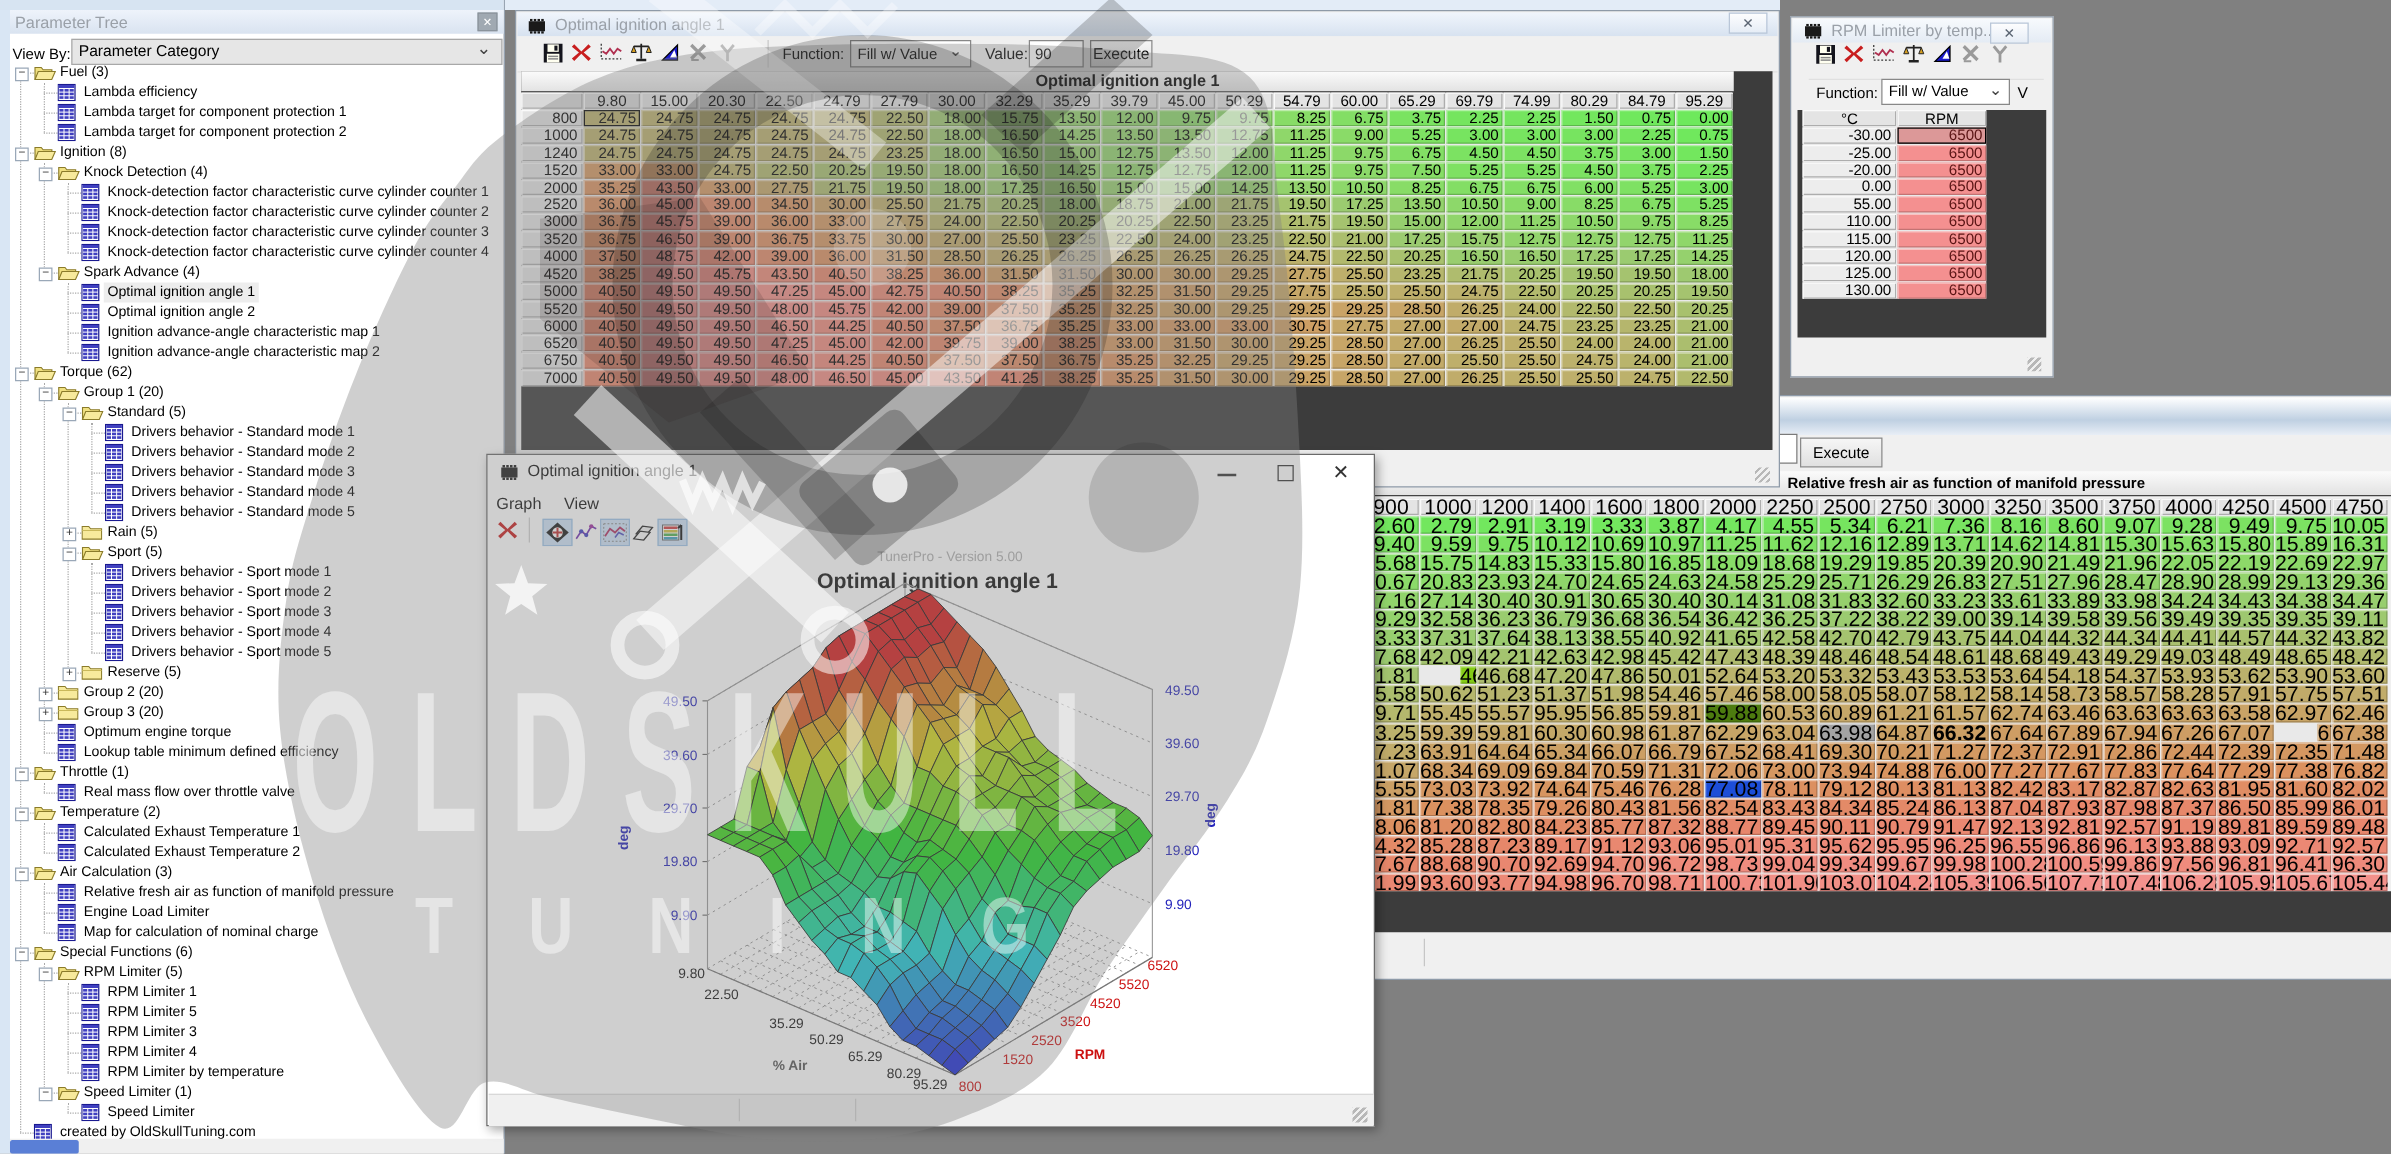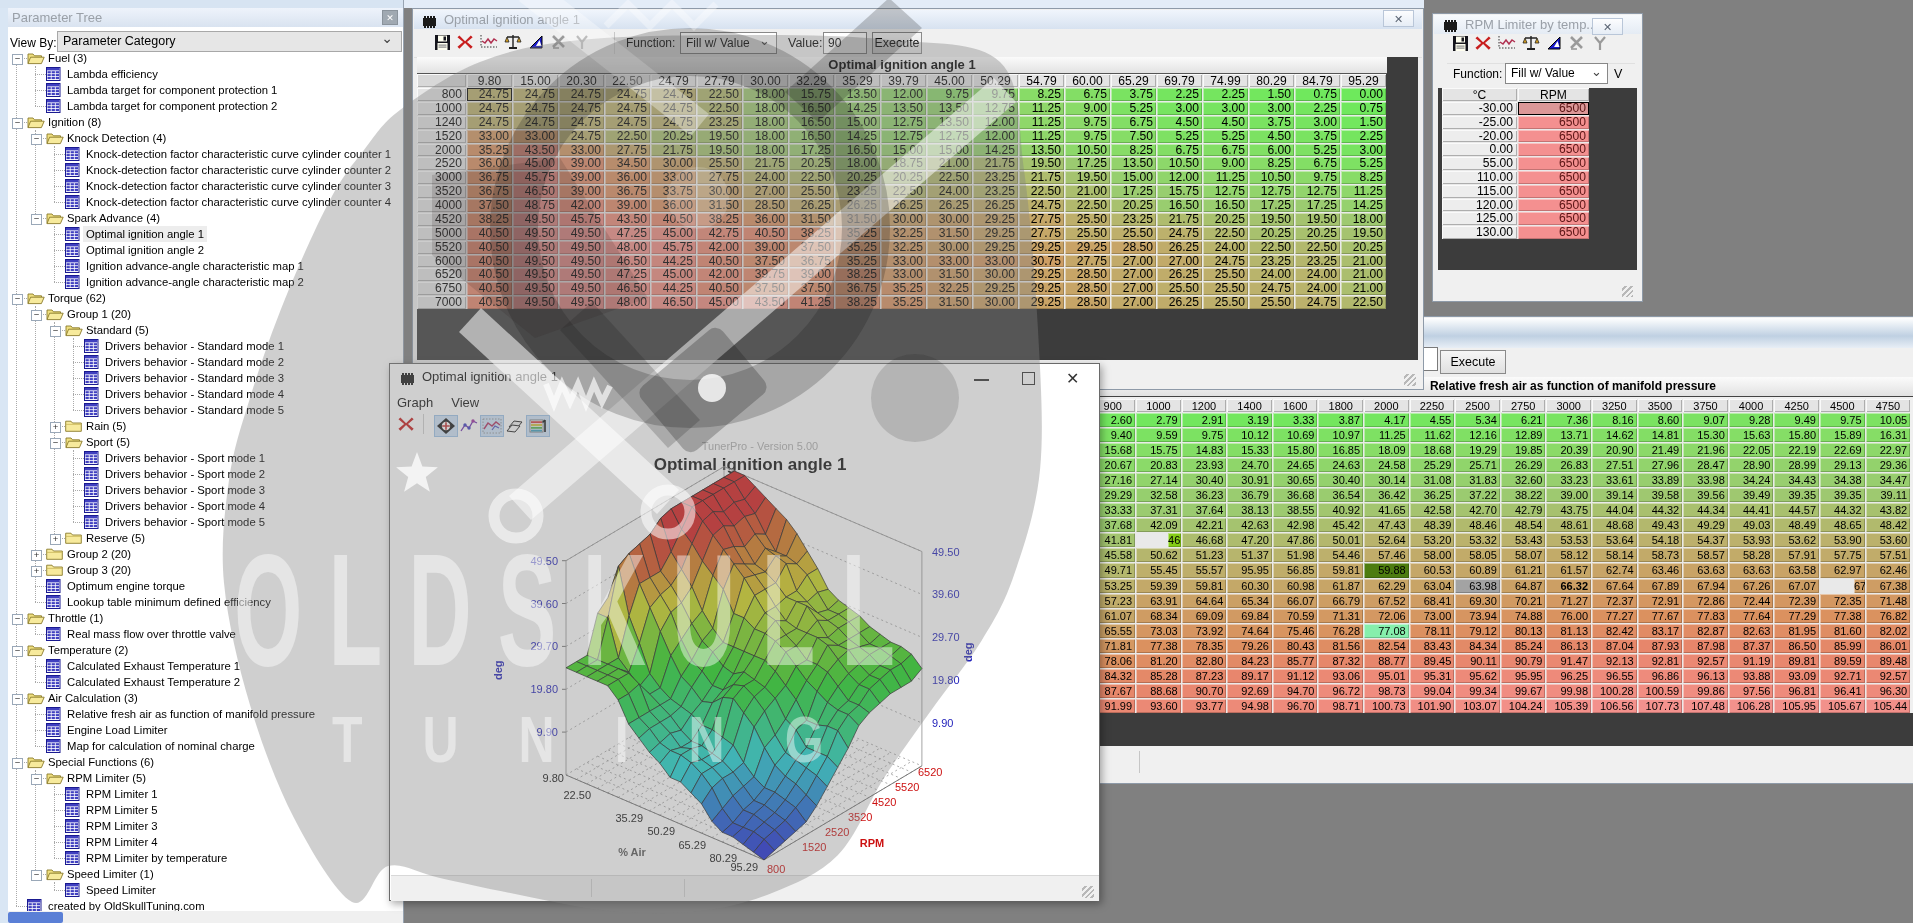--- a/index.html
+++ b/index.html
@@ -8,21 +8,21 @@
 .hc{background:#e4e4e4;text-align:center;box-shadow:inset 1px 1px #fafafa, inset -1px -1px #adadad;}
 .dc{text-align:right;padding-right:3px;box-shadow:inset 1px 1px rgba(255,255,255,.45), inset -1px -1px rgba(0,0,0,.2);}
 .treerow{position:absolute;height:16px;line-height:16px;font-size:11.3px;color:#000;white-space:nowrap;}
 </style></head><body>
 <div class="abs" style="left:704px;top:316px;width:1219px;height:466px;background:#f0f0f0;border:1px solid #8e9aa8;"></div>
 <div class="abs" style="left:706px;top:318px;width:1215px;height:30px;background:linear-gradient(#ffffff,#bfd0e2 60%,#e8eef6);"></div>
 <div class="abs" style="left:1421px;top:347px;width:15px;height:22px;background:#fff;border:1px solid #7a7a7a;"></div>
 <div class="abs" style="left:1440px;top:350px;width:64px;height:22px;line-height:22px;background:linear-gradient(#f6f6f6,#e0e0e0);border:1px solid #8a8a8a;text-align:center;font-size:12.5px;color:#000;">Execute</div>
 <div class="abs" style="left:706px;top:377px;width:1215px;height:19px;background:linear-gradient(#fbfbfb,#e2e2e2);border-bottom:1px solid #444;"></div>
 <div class="abs" style="left:1233px;top:377px;width:680px;height:19px;font-weight:bold;font-size:12px;text-align:center;line-height:19px;color:#000;">Relative fresh air as function of manifold pressure</div>
-<div class="gridtbl" style="left:1079.5px;top:399.0px;grid-template-columns:10px 44.6px 44.6px 44.6px 44.6px 44.6px 44.6px 44.6px 44.6px 44.6px 44.6px 44.6px 44.6px 44.6px 44.6px 44.6px 44.6px 44.6px 44.6px;font-size:11px;">
+<div class="gridtbl" style="left:1079.5px;top:399.0px;grid-template-columns:10px 44.6px 44.6px 44.6px 44.6px 44.6px 44.6px 44.6px 44.6px 44.6px 44.6px 44.6px 44.6px 44.6px 44.6px 44.6px 44.6px 44.6px 44.6px;font-size:17px;">
     <div class="hc" style="height:13.0px"></div>
     <div class="hc" style="height:13.0px;line-height:14.0px;">900</div>
     <div class="hc" style="height:13.0px;line-height:14.0px;">1000</div>
     <div class="hc" style="height:13.0px;line-height:14.0px;">1200</div>
     <div class="hc" style="height:13.0px;line-height:14.0px;">1400</div>
     <div class="hc" style="height:13.0px;line-height:14.0px;">1600</div>
     <div class="hc" style="height:13.0px;line-height:14.0px;">1800</div>
     <div class="hc" style="height:13.0px;line-height:14.0px;">2000</div>
     <div class="hc" style="height:13.0px;line-height:14.0px;">2250</div>
     <div class="hc" style="height:13.0px;line-height:14.0px;">2500</div>
@@ -301,21 +301,21 @@
     <div class="dc" style="height:14.05px;background:rgb(219,145,95);line-height:15.05px;">77.29</div>
     <div class="dc" style="height:14.05px;background:rgb(219,145,95);line-height:15.05px;">77.38</div>
     <div class="dc" style="height:14.05px;background:rgb(218,146,95);line-height:15.05px;">76.82</div>
     <div class="hc" style="height:14.05px"></div>
     <div class="dc" style="height:14.05px;background:rgb(203,160,101);line-height:15.05px;">65.55</div>
     <div class="dc" style="height:14.05px;background:rgb(213,150,97);line-height:15.05px;">73.03</div>
     <div class="dc" style="height:14.05px;background:rgb(214,149,97);line-height:15.05px;">73.92</div>
     <div class="dc" style="height:14.05px;background:rgb(215,149,96);line-height:15.05px;">74.64</div>
     <div class="dc" style="height:14.05px;background:rgb(216,148,96);line-height:15.05px;">75.46</div>
     <div class="dc" style="height:14.05px;background:rgb(217,147,96);line-height:15.05px;">76.28</div>
-    <div class="dc" style="height:14.05px;background:#86efac;line-height:15.05px;">77.08</div>
+    <div class="dc" style="height:14.05px;background:#1d4ed8;line-height:15.05px;">77.08</div>
     <div class="dc" style="height:14.05px;background:rgb(220,144,96);line-height:15.05px;">78.11</div>
     <div class="dc" style="height:14.05px;background:rgb(221,143,97);line-height:15.05px;">79.12</div>
     <div class="dc" style="height:14.05px;background:rgb(222,142,98);line-height:15.05px;">80.13</div>
     <div class="dc" style="height:14.05px;background:rgb(223,141,99);line-height:15.05px;">81.13</div>
     <div class="dc" style="height:14.05px;background:rgb(224,140,100);line-height:15.05px;">82.42</div>
     <div class="dc" style="height:14.05px;background:rgb(225,139,101);line-height:15.05px;">83.17</div>
     <div class="dc" style="height:14.05px;background:rgb(225,140,101);line-height:15.05px;">82.87</div>
     <div class="dc" style="height:14.05px;background:rgb(225,140,101);line-height:15.05px;">82.63</div>
     <div class="dc" style="height:14.05px;background:rgb(224,141,100);line-height:15.05px;">81.95</div>
     <div class="dc" style="height:14.05px;background:rgb(223,141,99);line-height:15.05px;">81.60</div>

